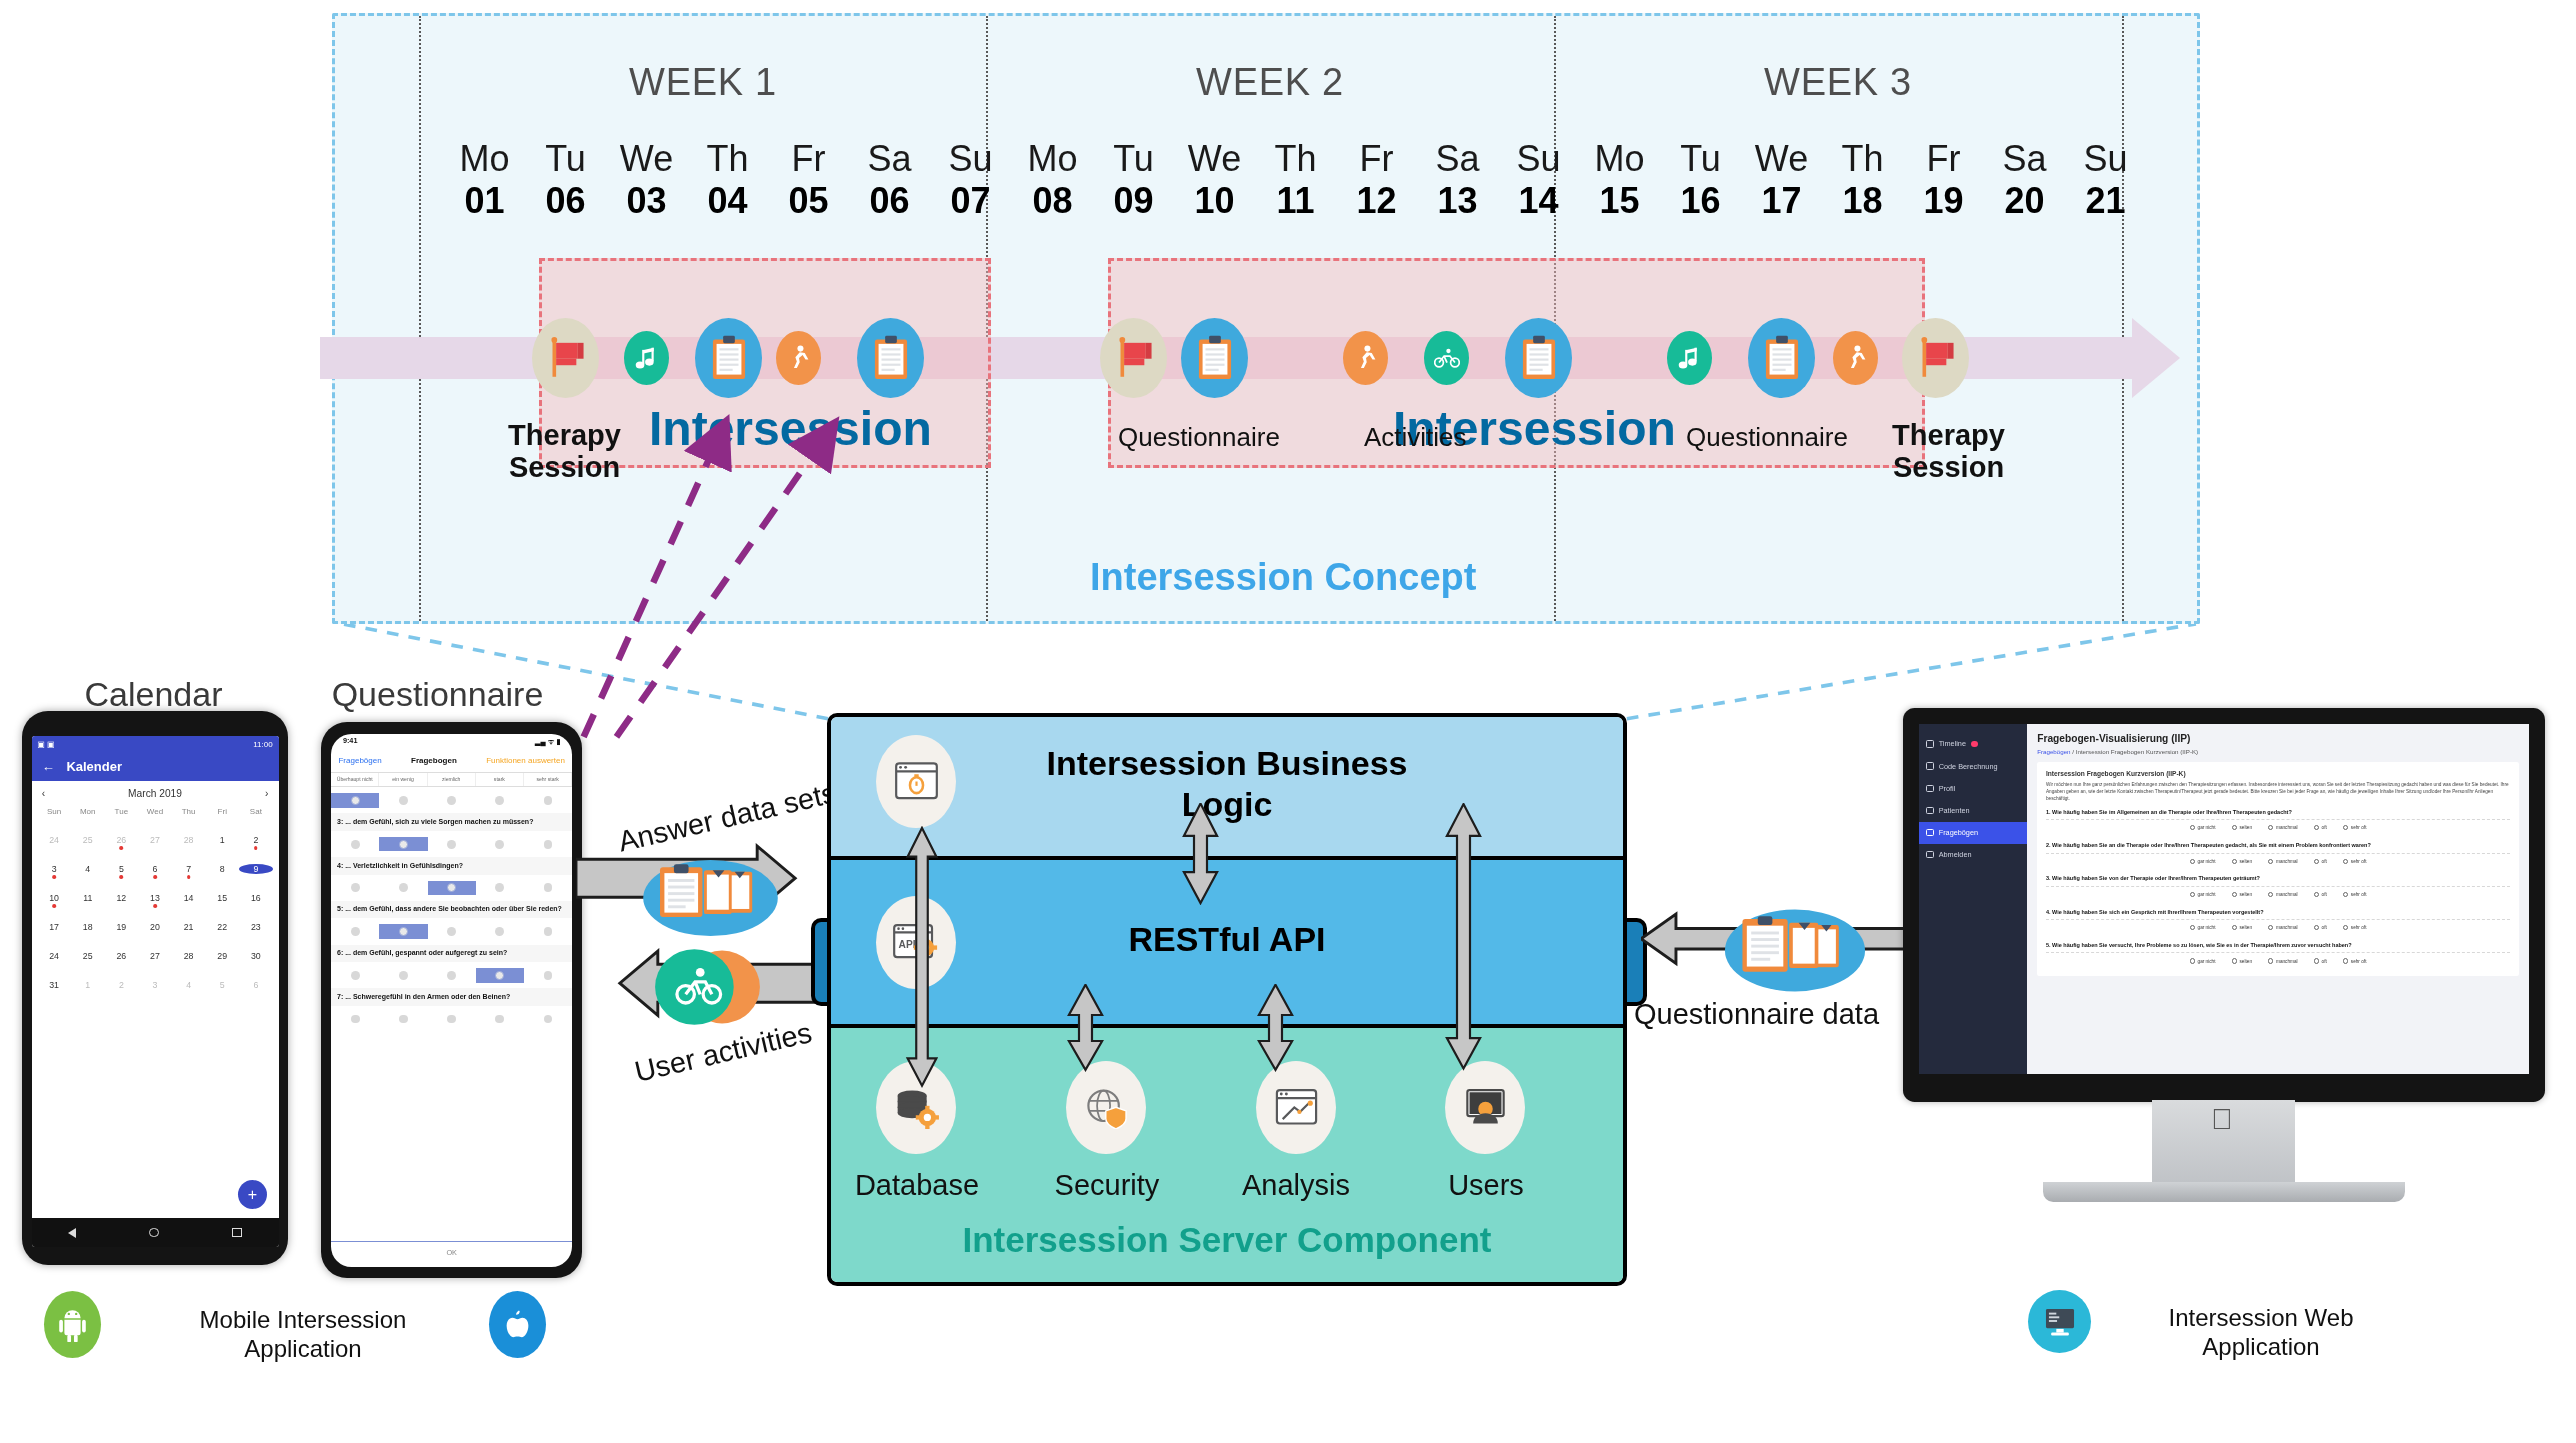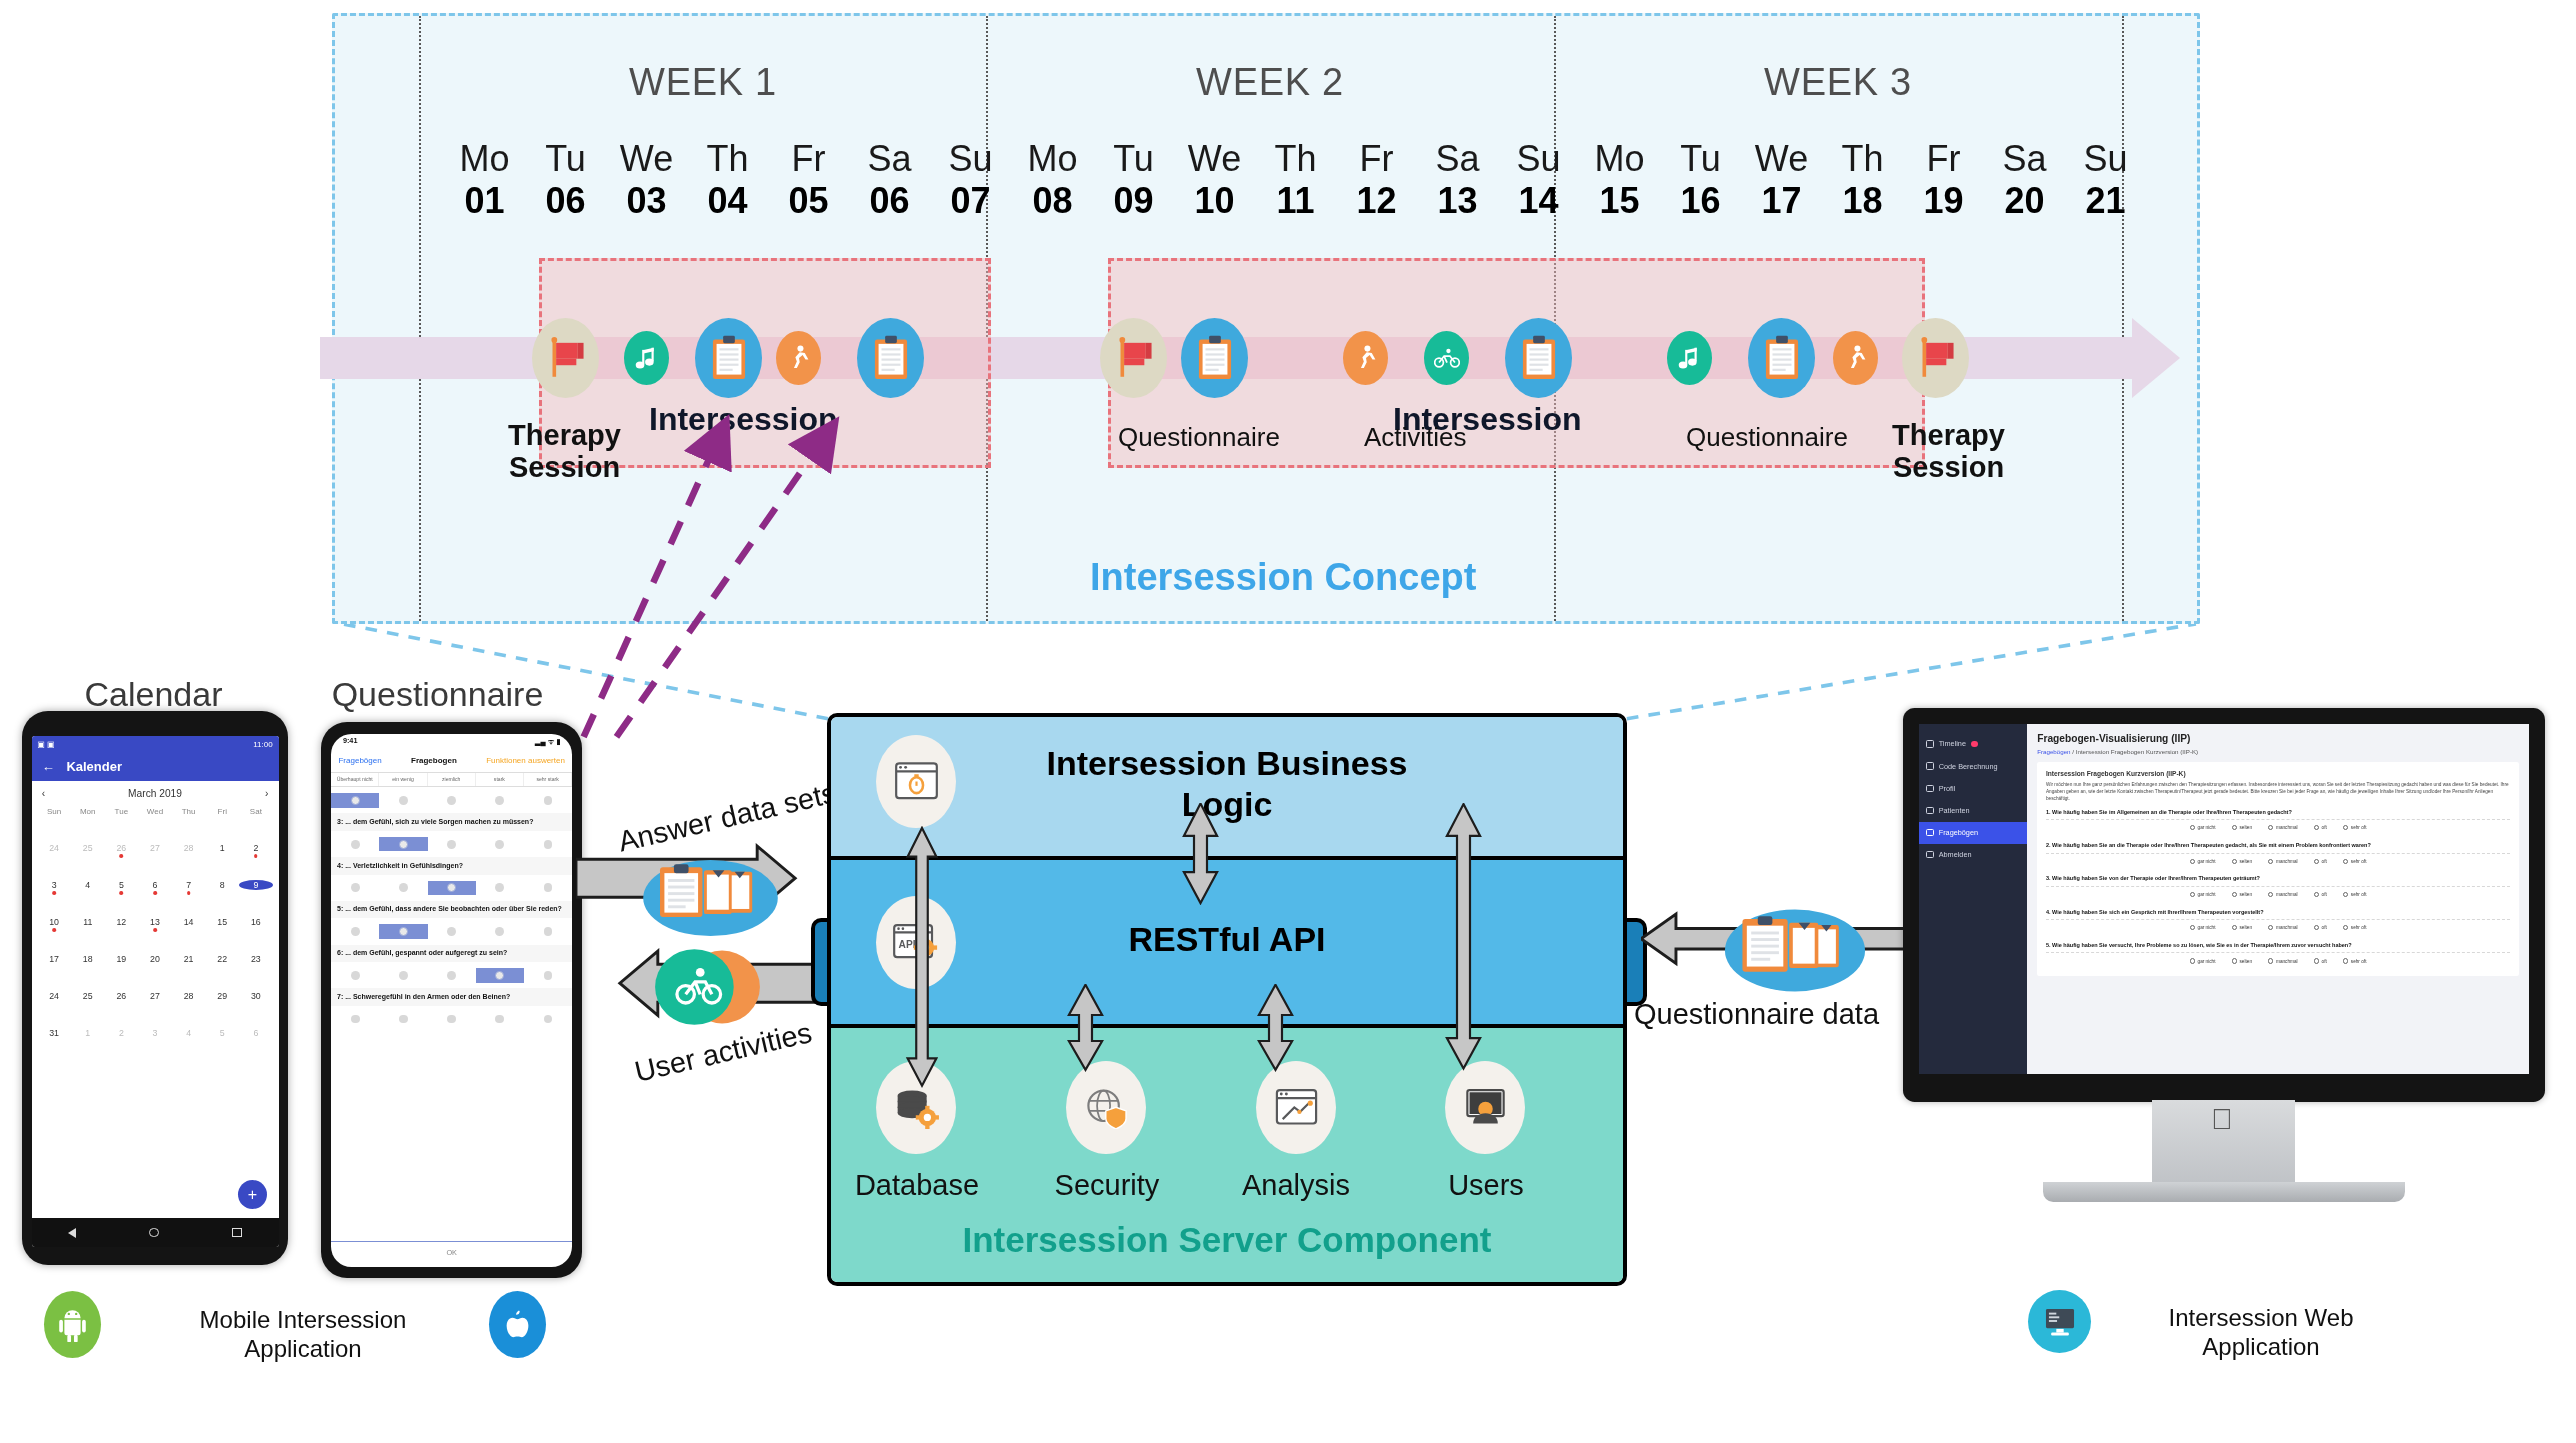--- a/index.html
+++ b/index.html
@@ -54,23 +54,23 @@
   }
 
   
   .intersession-box {
     position: absolute;
     background: rgba(244, 183, 187, 0.45);
     border: 3.6px dashed #e8737c;
   }
   .intersession-label {
     position: absolute;
-    font-size: 32px;
+    font-size: 48px;
     font-weight: bold;
-    color: #0f172a;
+    color: #0369a1;
     white-space: nowrap;
   }
 
   
   .ev {
     position: absolute;
     border-radius: 50%;
     display: flex; align-items: center; justify-content: center;
   }
   .ev.flag   { width: 67px;  height: 80px; background: #ddd9c4; border-radius: 50%; }
@@ -123,21 +123,21 @@
     box-shadow: 0 0 8.8px rgba(0,0,0,.35);
   }
   .phone-screen { position: absolute; background: #fff; overflow: hidden; }
 
   
   .and-status { background: #3949c4; height: 16px; display:flex; align-items:center; justify-content:space-between; padding: 0 5.8px; }
   .and-status span { color:#fff; font-size: 8px; }
   .and-appbar { background:#3949c4; height: 29px; display:flex; align-items:center; gap:11.7px; padding:0 10.2px; }
   .and-appbar .t { color:#fff; font-size:13px; font-weight:bold; }
   .cal-head { display:flex; align-items:center; justify-content:space-between; padding:7.3px 10.2px; font-size:10.2px; color:#333; }
-  .cal-grid { display:grid; grid-template-columns: repeat(7,1fr); padding: 0 5.8px; row-gap: 27px; }
+  .cal-grid { display:grid; grid-template-columns: repeat(7,1fr); padding: 0 5.8px; row-gap: 19px; }
   .cal-grid div { text-align:center; font-size:8.8px; color:#333; position:relative; }
   .cal-grid .dowh { color:#888; font-size:8px; }
   .cal-grid .mut { color:#bbb; }
   .cal-grid .dot::after { content:''; position:absolute; left:50%; transform:translateX(-50%); bottom:-5.1px; width:3.6px;height:3.6px;border-radius:50%;background:#e53935;}
   .cal-sel { background:#3949c4; color:#fff !important; border-radius:50%; }
   .fab { position:absolute; right:11.7px; bottom:38px; width:29px;height:29px;border-radius:50%;background:#3949c4;color:#fff;display:flex;align-items:center;justify-content:center;font-size:16px;}
   .and-nav { position:absolute; left:0; right:0; bottom:0; height:29px; background:#111; display:flex; align-items:center; justify-content:space-around; }
   .and-nav i { display:block; width:9.5px;height:9.5px;border:1.5px solid #ddd; }
   .and-nav i.tri { border:none; width:0;height:0;border-top:5.8px solid transparent;border-bottom:5.8px solid transparent;border-right:8px solid #ddd; }
   .and-nav i.cir { border-radius:50%; }

